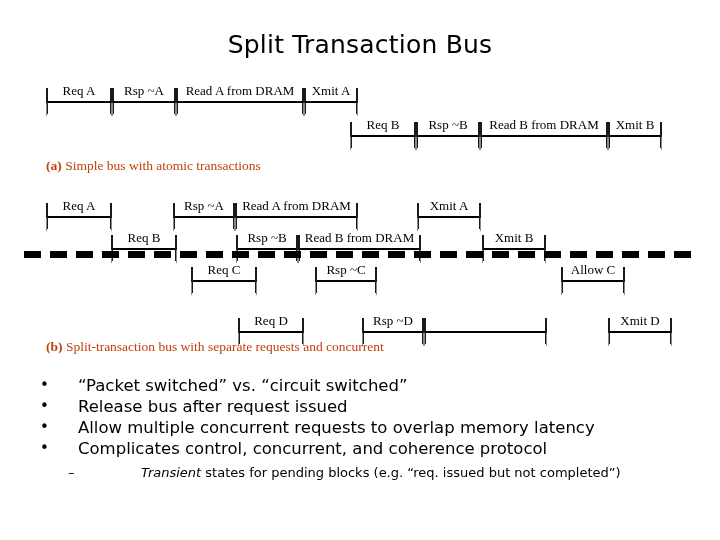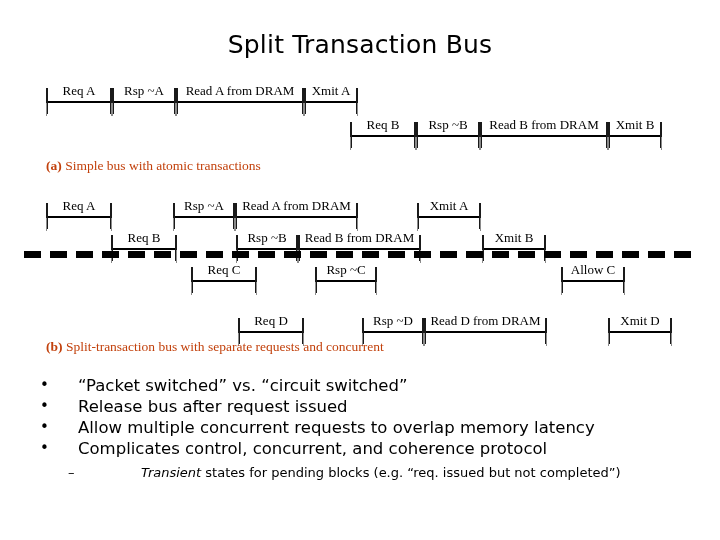--- a/index.html
+++ b/index.html
@@ -351,21 +351,20 @@
           <div class="tick right"></div>
           <div class="tick-ext right"></div>
           <div class="lbl">Rsp ~D</div>
         </div>
         <div class="seg" style="left: 424px; width: 123px;">
           <div class="bar"></div>
           <div class="tick left"></div>
           <div class="tick-ext left"></div>
           <div class="tick right"></div>
           <div class="tick-ext right"></div>
-          <div class="lbl">Read D from DRAM</div>
         </div>
         <div class="seg" style="left: 608px; width: 64px;">
           <div class="bar"></div>
           <div class="tick left"></div>
           <div class="tick-ext left"></div>
           <div class="tick right"></div>
           <div class="tick-ext right"></div>
           <div class="lbl">Xmit D</div>
         </div>
       </div>

